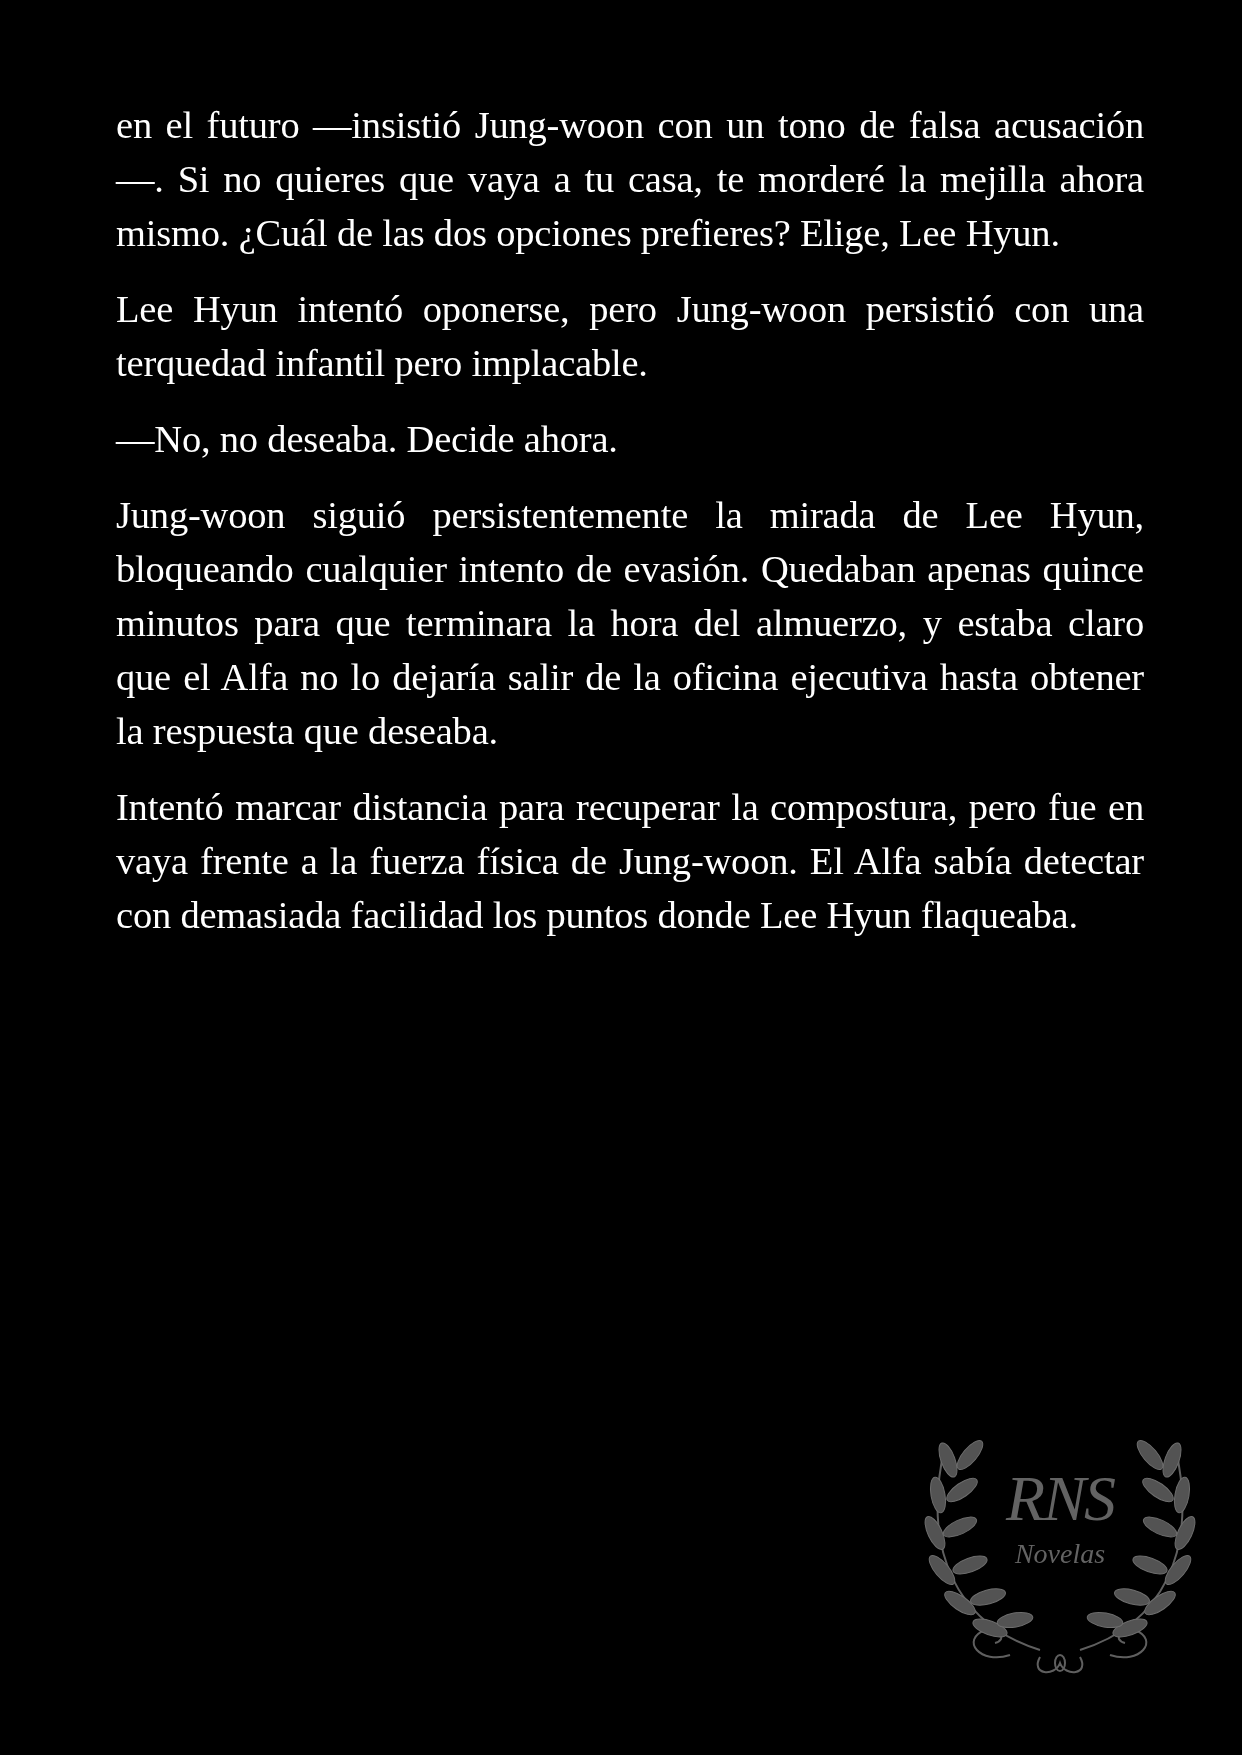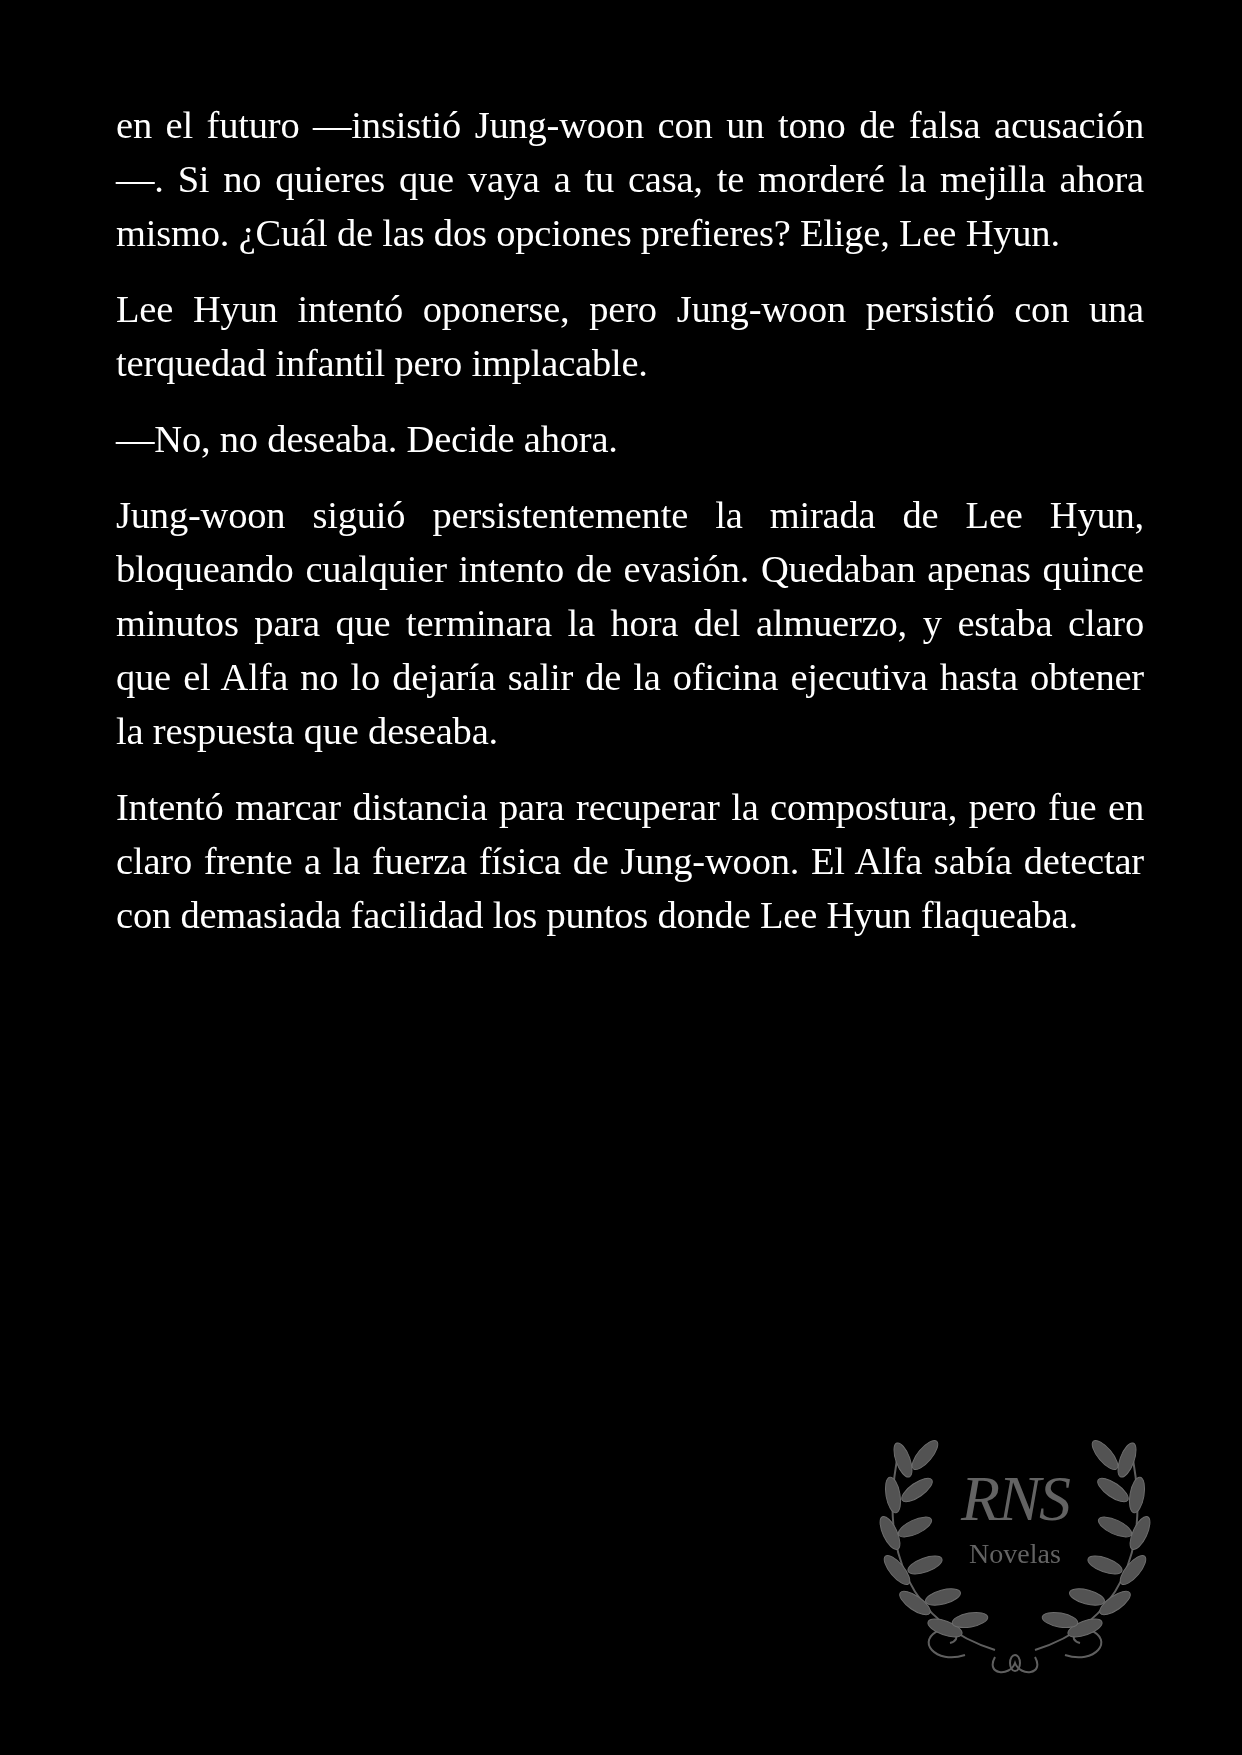--- a/index.html
+++ b/index.html
@@ -27,21 +27,21 @@
     letter-spacing: -0.2px;
     margin-left: 10px;
   }
   .page p {
     margin: 0 0 22px 0;
     position: relative;
     z-index: 2;
   }
   .watermark {
     position: absolute;
-    left: 845px;
+    left: 890px;
     top: 1425px;
     width: 340px;
     height: 260px;
     z-index: 1;
     opacity: 0.9;
   }
   .wm-title {
     position: absolute;
     left: 0;
     width: 340px;
@@ -54,39 +54,40 @@
     letter-spacing: -2px;
     line-height: 1;
   }
   .wm-sub {
     position: absolute;
     left: 0;
     width: 340px;
     top: 115px;
     text-align: center;
     font-family: "Liberation Serif", "DejaVu Serif", serif;
+    font-style: italic;
     font-size: 28px;
     color: #6e6e6e;
     line-height: 1;
   }
   .wm-svg {
     position: absolute;
     left: 0;
     top: 0;
   }
 </style>
 </head>
 <body>
 
 <div class="page">
   <p>en el futuro —insistió Jung-woon con un tono de falsa acusación—. Si no quieres que vaya a tu casa, te morderé la mejilla ahora mismo. ¿Cuál de las dos opciones prefieres? Elige, Lee Hyun.</p>
   <p>Lee Hyun intentó oponerse, pero Jung-woon persistió con una terquedad infantil pero implacable.</p>
   <p>—No, no deseaba. Decide ahora.</p>
   <p>Jung-woon siguió persistentemente la mirada de Lee Hyun, bloqueando cualquier intento de evasión. Quedaban apenas quince minutos para que terminara la hora del almuerzo, y estaba claro que el Alfa no lo dejaría salir de la oficina ejecutiva hasta obtener la respuesta que deseaba.</p>
-  <p>Intentó marcar distancia para recuperar la compostura, pero fue en claro frente a la fuerza física de Jung-woon. El Alfa sabía detectar con demasiada facilidad los puntos donde Lee Hyun flaqueaba.</p>
+  <p>Intentó marcar distancia para recuperar la compostura, pero fue en vaya frente a la fuerza física de Jung-woon. El Alfa sabía detectar con demasiada facilidad los puntos donde Lee Hyun flaqueaba.</p>
 </div>
 
 <div class="watermark">
   <svg class="wm-svg" width="340" height="260" viewBox="0 0 340 260">
     <g fill="none" stroke="#6a6a6a" stroke-width="2">
 
       <path d="M150 225 C 70 200, 30 130, 55 20"></path>
 
       <path d="M190 225 C 270 200, 310 130, 285 20"></path>
 

